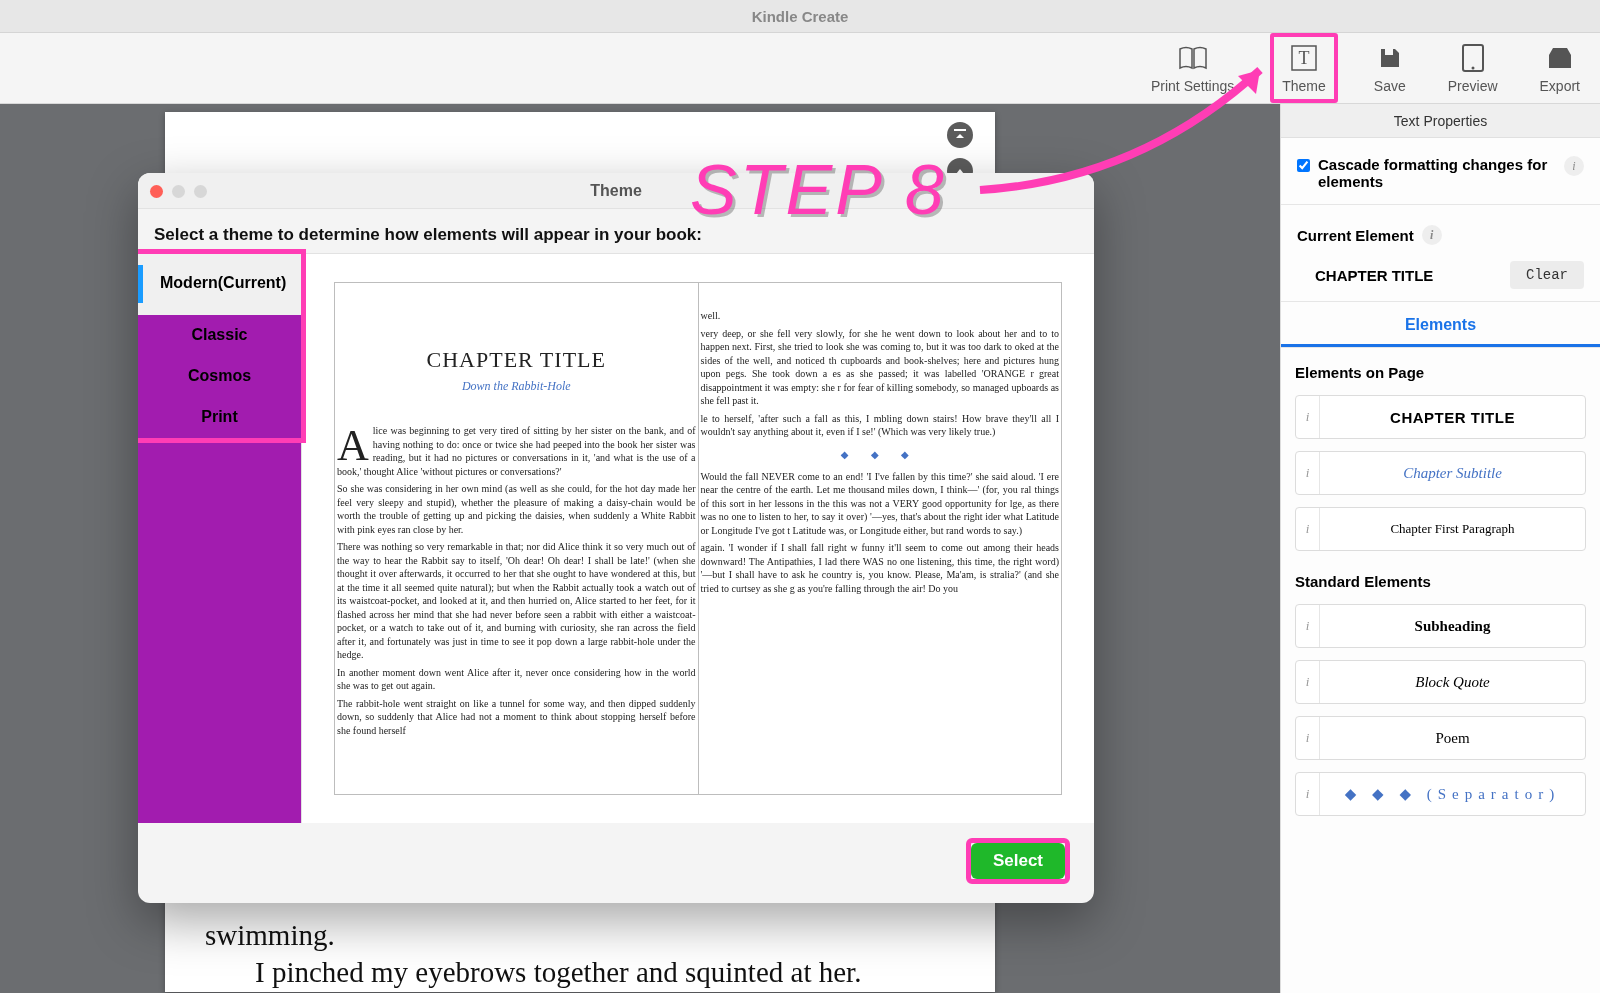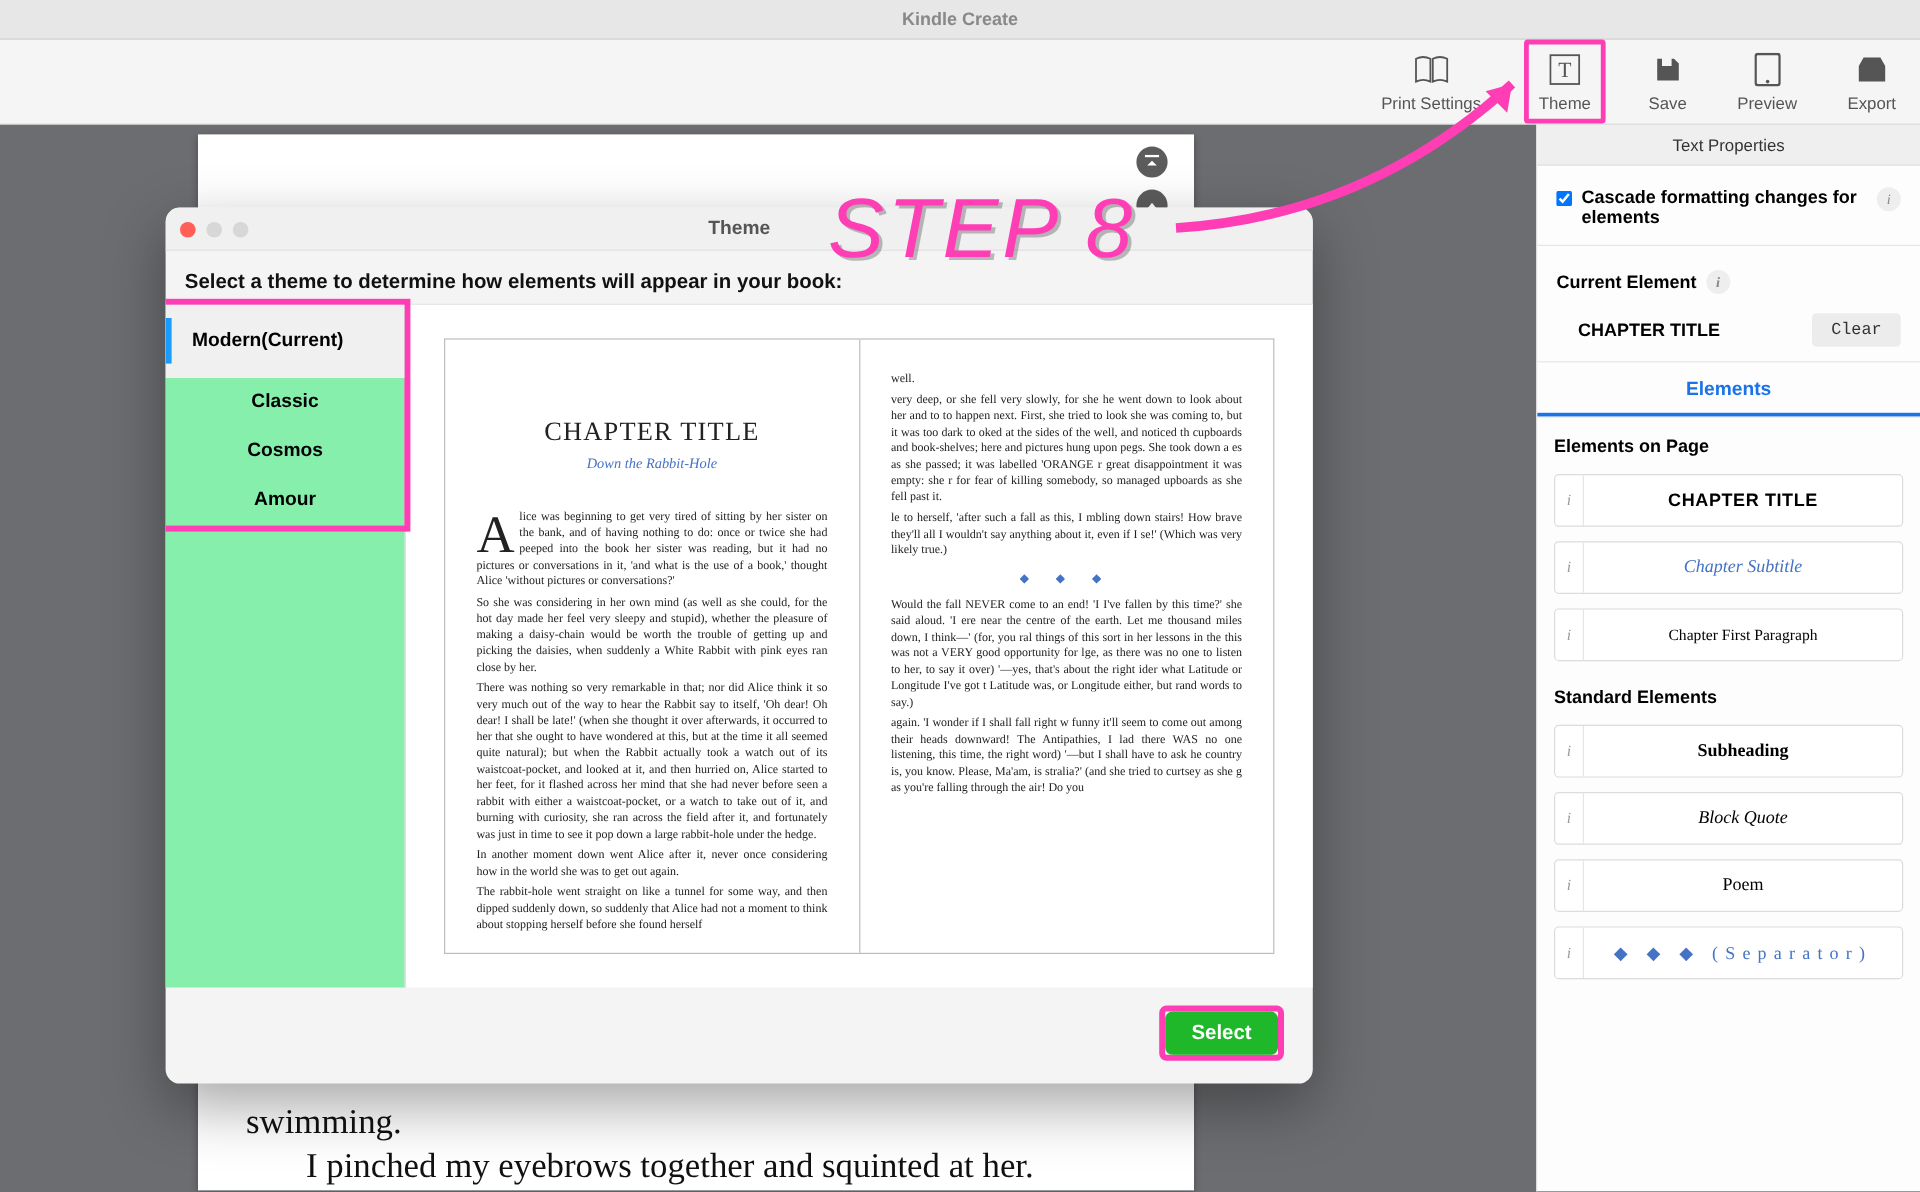--- a/index.html
+++ b/index.html
@@ -145,29 +145,29 @@
   border-bottom:1px solid #e2e2e2;
   position: relative;
   display:flex;align-items:center;justify-content:center;
   font-weight:600;color:#555;font-size:16px;
 }
 .traffic { position:absolute; left:12px; top:12px; display:flex; gap:9px;}
 .traffic span { width:13px; height:13px; border-radius:50%; background:#d7d7d7; display:inline-block;}
 .traffic span.red { background:#ff5f57; }
 .modal-instruction { padding:16px 16px 8px; font-weight:700; font-size:17px; color:#111;}
 .modal-body { display:flex; height: 570px; border-top:1px solid #e2e2e2; background:#fff; }
-.theme-list { width:200px; border-right:1px solid #e2e2e2; background:#86efac;}
+.theme-list { width:164px; border-right:1px solid #e2e2e2; background:#a21caf;}
 .theme-list .hl { border:5px solid #ff3db5; border-right:5px solid #ff3db5; margin:-5px -5px 0 -5px; padding:0;}
 .theme-item { text-align:center; padding:11px 0; font-weight:600; border-bottom:1px solid rgba(0,0,0,.0); cursor:pointer; font-size:16px;}
 .theme-item.selected { background:#f0f0f0; text-align:left; padding-left:22px;}
 .theme-item.selected::before { content:''; position:absolute;}
 .theme-marker { display:inline-block; width:5px; height:38px; background:#1a9cff; vertical-align:middle; margin-left:-22px; margin-right:17px;}
 .preview-area { flex:1; padding:28px 32px; display:flex; }
 .book-spread { flex:1; border:1px solid #bdbdbd; display:flex; background:#fff;}
-.book-page { flex:1; padding:26px 26px 18px; font-family: Georgia, serif; font-size:10px; color:#222; }
+.book-page { flex:1; padding:26px 2px 18px; font-family: Georgia, serif; font-size:10px; color:#222; }
 .book-page.left { border-right:1px solid #bdbdbd; text-align:justify;}
 .book-page.left .chtitle { text-align:center; font-size:22px; letter-spacing:1px; margin-top:38px; margin-bottom:6px; font-weight:400;}
 .book-page.left .chsub { text-align:center; color:#4472c4; font-style:italic; font-size:12px; margin-bottom:30px;}
 .book-page.left .dropcap { float:left; font-size:44px; line-height:.8; padding:4px 4px 0 0; font-weight:400;}
 .book-page.left p, .book-page.right p { margin-bottom:4px; text-align:justify; line-height:1.35;}
 .book-page.right .sep { text-align:center; color:#4472c4; letter-spacing:10px; margin:10px 0;}
 .modal-footer { height:76px; display:flex; align-items:center; justify-content:flex-end; padding-right:24px; }
 .select-wrap { border:5px solid #ff3db5; border-radius:6px; padding:0;}
 .select-btn { background:#1fb82a; color:#fff; border:none; border-radius:6px; padding:8px 22px; font-size:17px; font-weight:600; }
 
@@ -335,21 +335,21 @@
   </div>
   <div class="modal-instruction">Select a theme to determine how elements will appear in your book:</div>
   <div class="modal-body">
     <div class="theme-list">
       <div class="hl">
         <div class="theme-item selected">
           <span class="theme-marker"></span><span>Modern(Current)</span>
         </div>
         <div class="theme-item">Classic</div>
         <div class="theme-item">Cosmos</div>
-        <div class="theme-item">Amour</div>
+        <div class="theme-item">Print</div>
       </div>
     </div>
     <div class="preview-area">
       <div class="book-spread">
         <div class="book-page left">
           <div class="chtitle">CHAPTER TITLE</div>
           <div class="chsub">Down the Rabbit-Hole</div>
           <p><span class="dropcap">A</span><span>lice was beginning to get very tired of sitting by her sister on the bank, and of having nothing to do: once or twice she had peeped into the book her sister was reading, but it had no pictures or conversations in it, 'and what is the use of a book,' thought Alice 'without pictures or conversations?'</span></p>
           <p>So she was considering in her own mind (as well as she could, for the hot day made her feel very sleepy and stupid), whether the pleasure of making a daisy-chain would be worth the trouble of getting up and picking the daisies, when suddenly a White Rabbit with pink eyes ran close by her.</p>
           <p>There was nothing so very remarkable in that; nor did Alice think it so very much out of the way to hear the Rabbit say to itself, 'Oh dear! Oh dear! I shall be late!' (when she thought it over afterwards, it occurred to her that she ought to have wondered at this, but at the time it all seemed quite natural); but when the Rabbit actually took a watch out of its waistcoat-pocket, and looked at it, and then hurried on, Alice started to her feet, for it flashed across her mind that she had never before seen a rabbit with either a waistcoat-pocket, or a watch to take out of it, and burning with curiosity, she ran across the field after it, and fortunately was just in time to see it pop down a large rabbit-hole under the hedge.</p>

